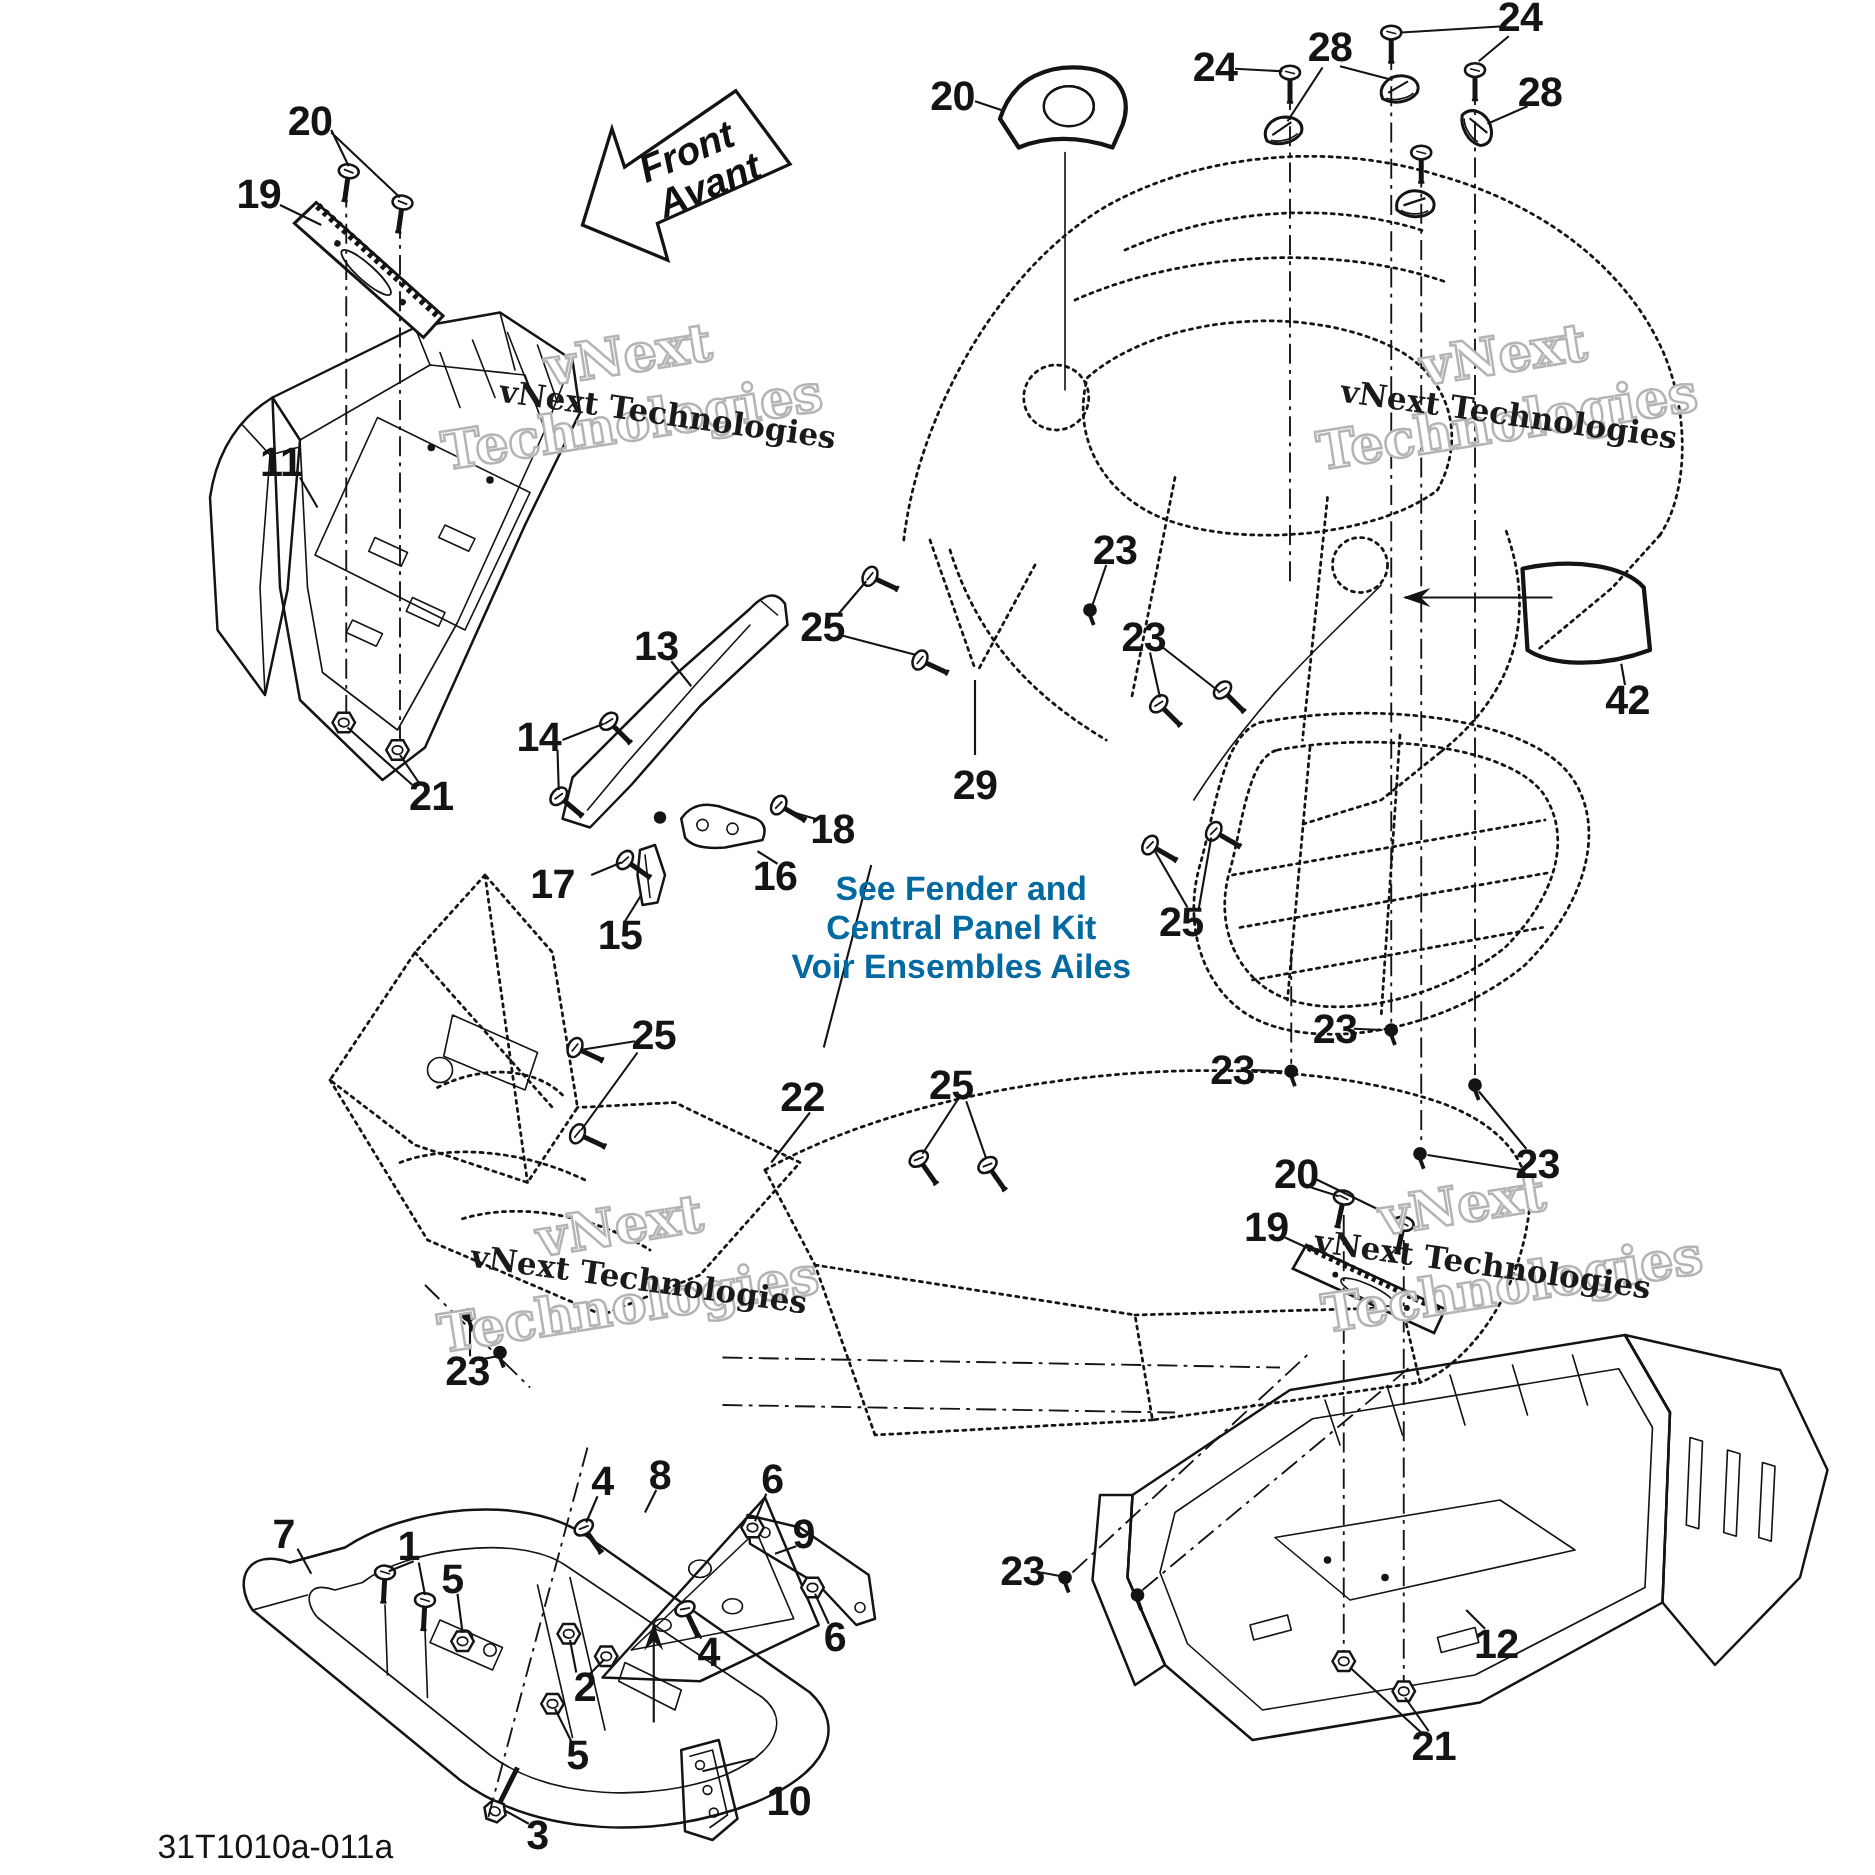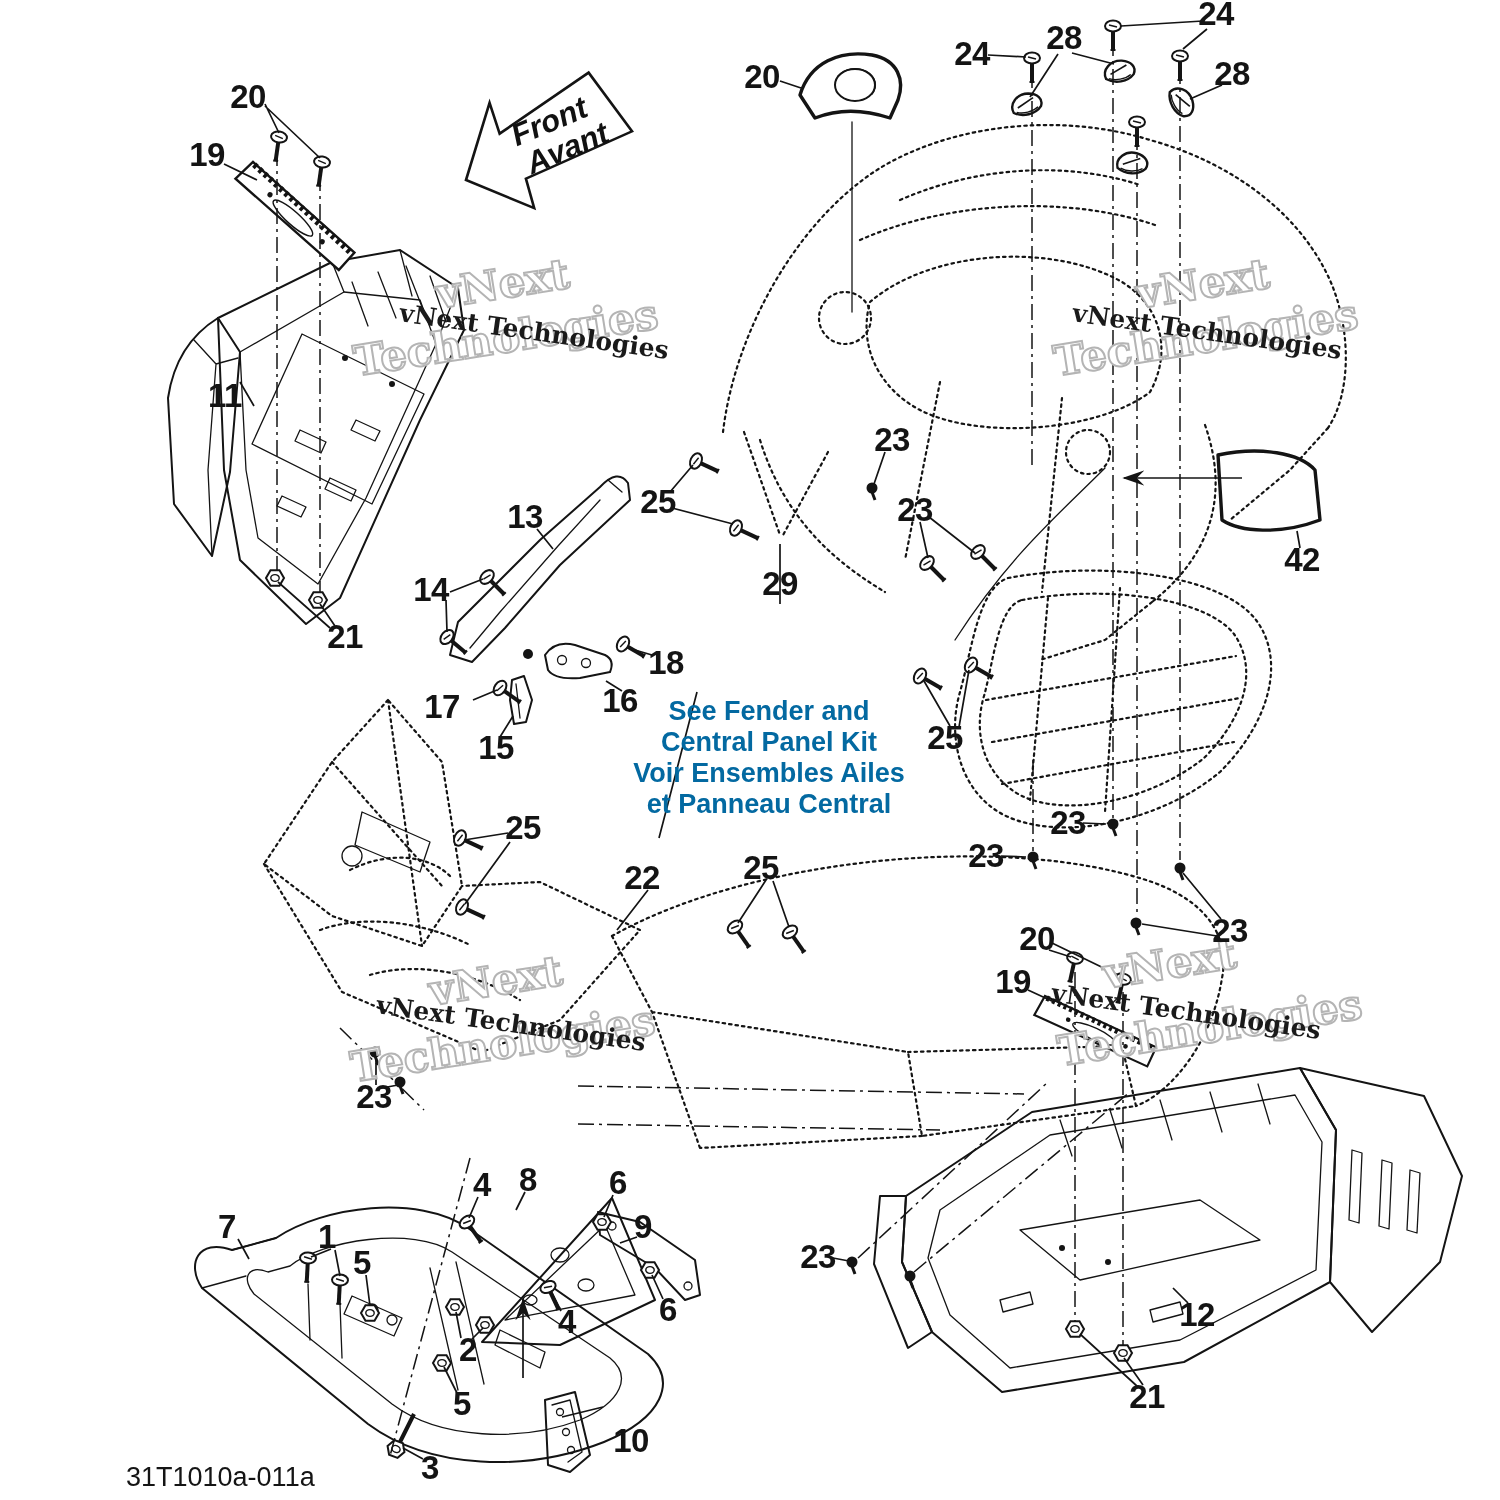--- a/index.html
+++ b/index.html
@@ -273,28 +273,28 @@
 </svg>
 
 <div id="callouts">
       <div class="callout" style="left: 248px; top: 97px;">20</div>
       <div class="callout" style="left: 207px; top: 155px;">19</div>
       <div class="callout" style="left: 762px; top: 77px;">20</div>
       <div class="callout" style="left: 972px; top: 54px;">24</div>
       <div class="callout" style="left: 1064px; top: 38px;">28</div>
       <div class="callout" style="left: 1216px; top: 14px;">24</div>
       <div class="callout" style="left: 1232px; top: 74px;">28</div>
-      <div class="callout" style="left: 225px; top: 370px; margin-top: 26px;">11</div>
+      <div class="callout" style="left: 225px; top: 370px;">11</div>
       <div class="callout" style="left: 892px; top: 440px;">23</div>
       <div class="callout" style="left: 915px; top: 510px;">23</div>
       <div class="callout" style="left: 658px; top: 502px;">25</div>
       <div class="callout" style="left: 525px; top: 517px;">13</div>
       <div class="callout" style="left: 1302px; top: 560px;">42</div>
       <div class="callout" style="left: 431px; top: 590px;">14</div>
-      <div class="callout" style="left: 780px; top: 584px;">29</div>
+      <div class="callout" style="left: 780px; top: 628px;">29</div>
       <div class="callout" style="left: 345px; top: 637px;">21</div>
       <div class="callout" style="left: 666px; top: 663px;">18</div>
       <div class="callout" style="left: 620px; top: 701px;">16</div>
       <div class="callout" style="left: 442px; top: 707px;">17</div>
       <div class="callout" style="left: 496px; top: 748px;">15</div>
       <div class="callout" style="left: 945px; top: 738px;">25</div>
       <div class="callout" style="left: 1068px; top: 823px;">23</div>
       <div class="callout" style="left: 523px; top: 828px;">25</div>
       <div class="callout" style="left: 986px; top: 856px;">23</div>
       <div class="callout" style="left: 642px; top: 878px;">22</div>
@@ -318,18 +318,17 @@
       <div class="callout" style="left: 1147px; top: 1397px;">21</div>
       <div class="callout" style="left: 462px; top: 1404px;">5</div>
       <div class="callout" style="left: 631px; top: 1404px; margin-top: 37px;">10</div>
       <div class="callout" style="left: 430px; top: 1468px;">3</div>
     </div>
 
 <div id="note">
   <div>See Fender and</div>
   <div>Central Panel Kit</div>
   <div>Voir Ensembles Ailes</div>
-  <div>et Panneau Central</div>
 </div>
 
 <div id="code">31T1010a-011a</div>
 
 </div>
 
 </body></html>

